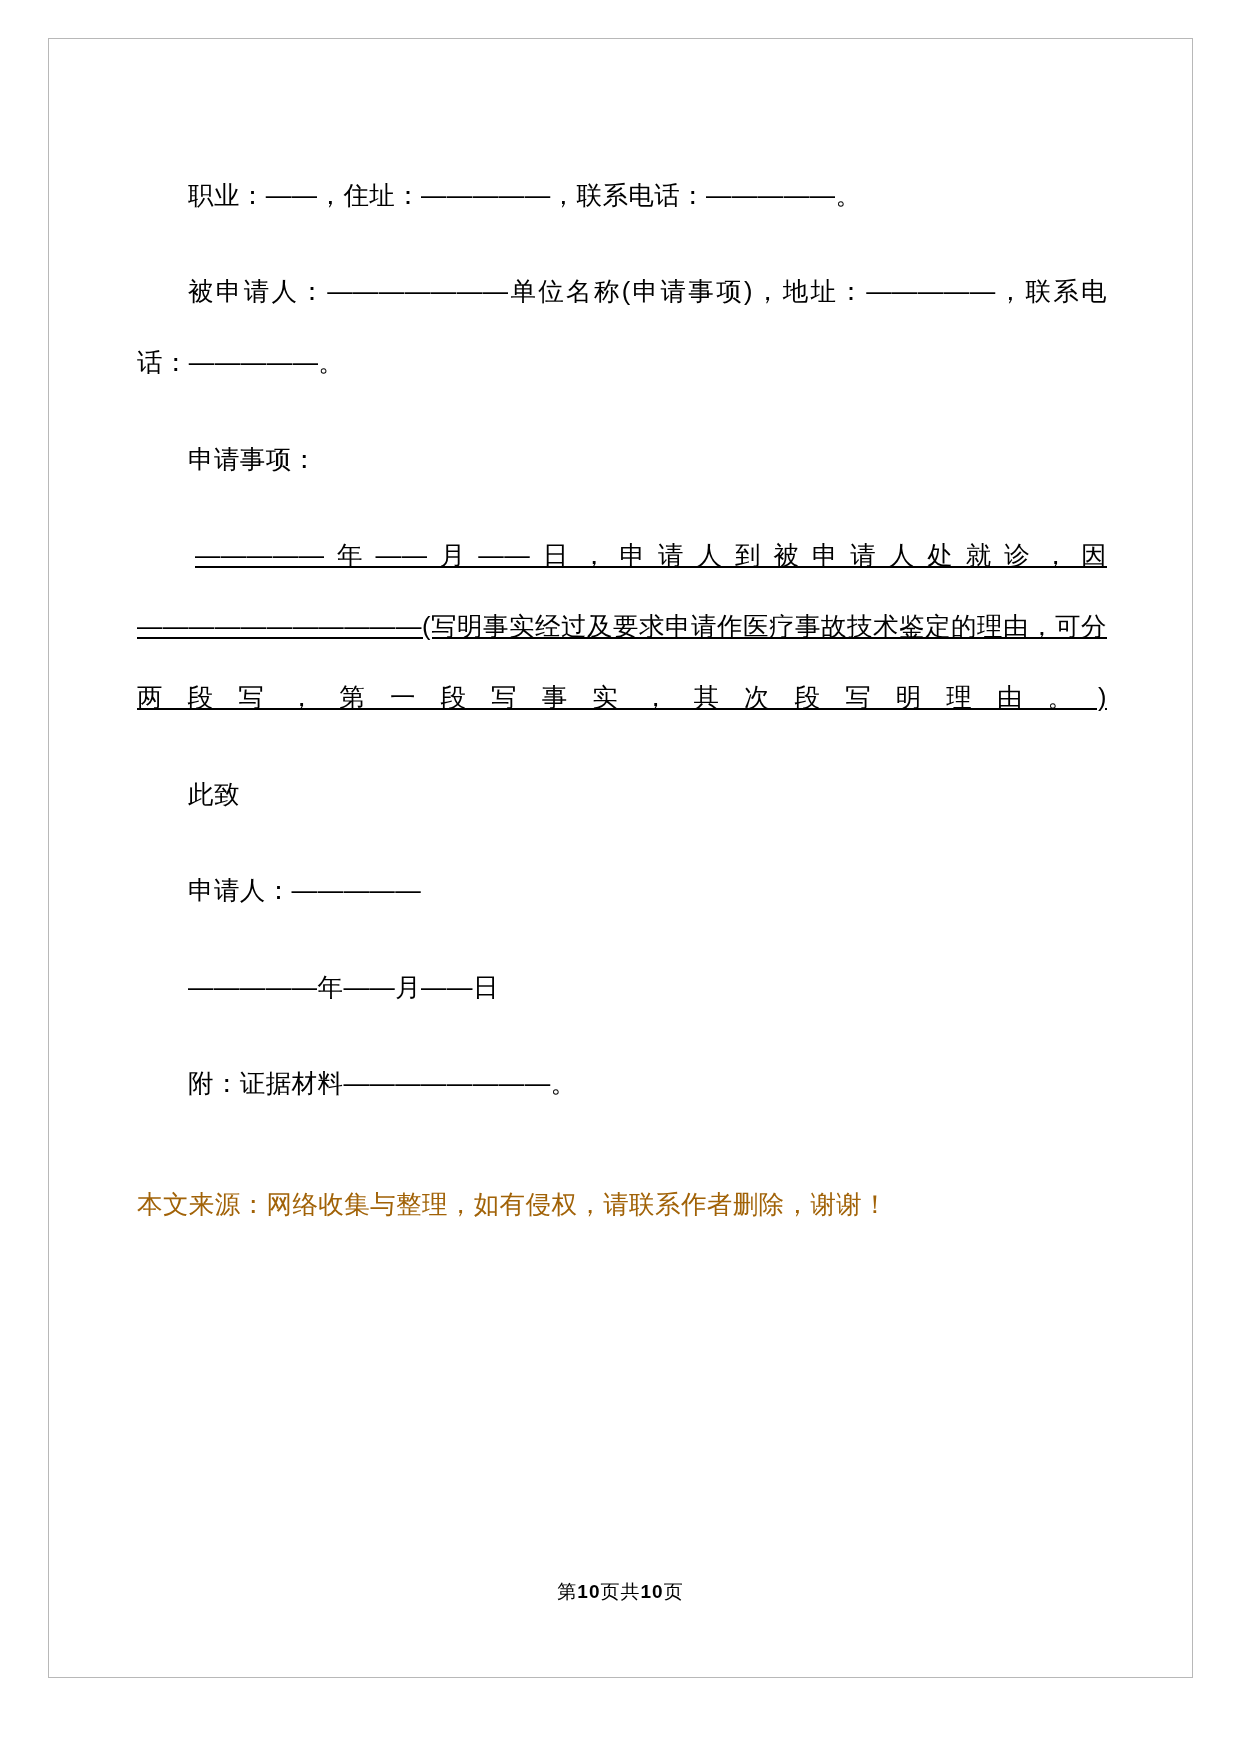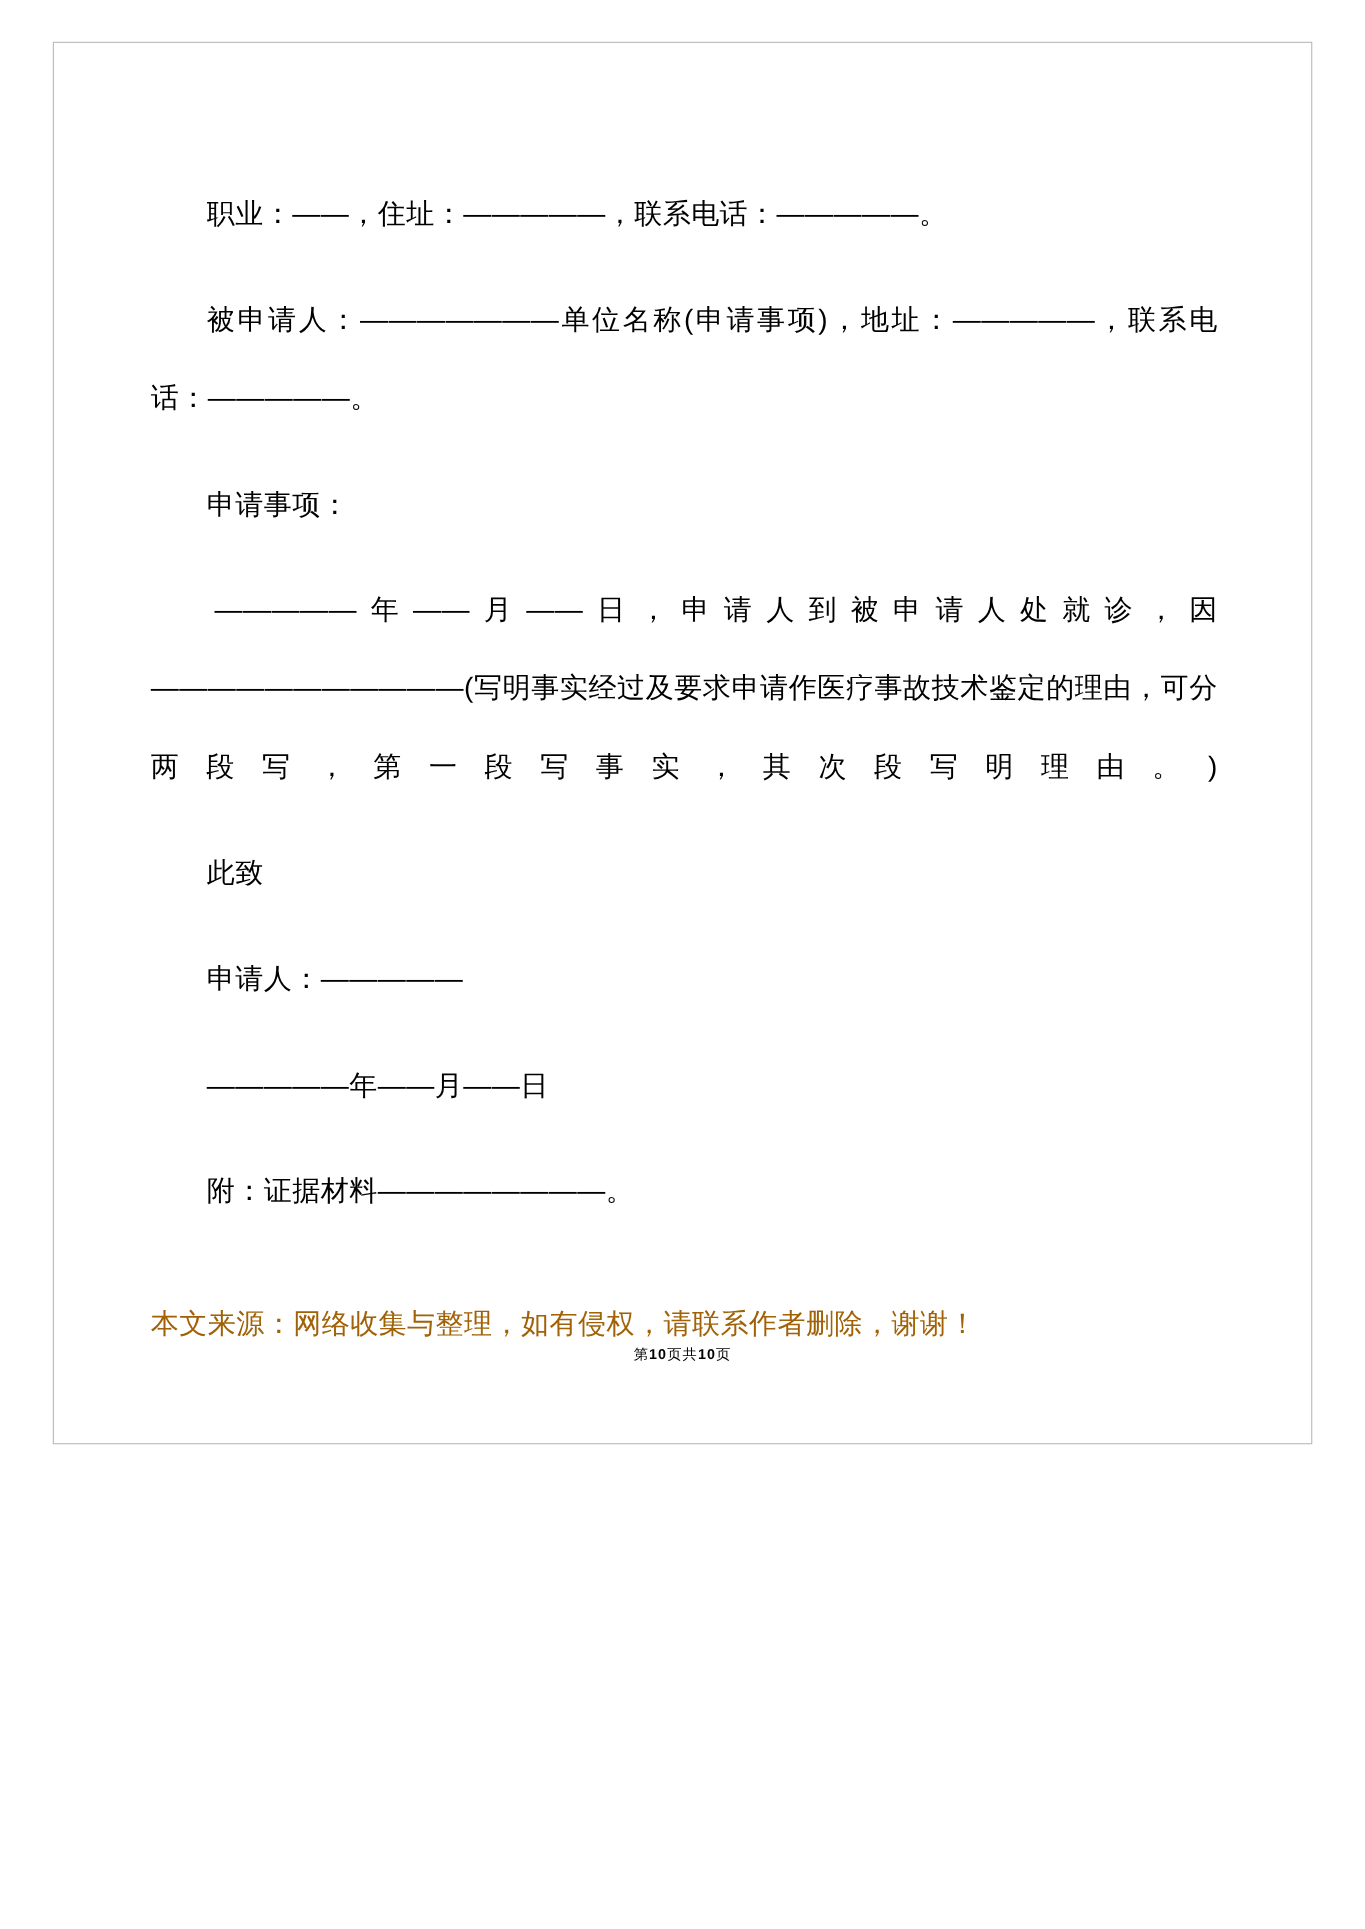--- a/index.html
+++ b/index.html
@@ -11,21 +11,21 @@
     width: 1241px;
     height: 1754px;
     font-family: "Liberation Sans", sans-serif;
     position: relative;
   }
   .page {
     position: absolute;
     left: 48px;
     top: 38px;
     width: 1145px;
-    height: 1275px;
+    height: 1640px;
     border: 1px solid #b8b8b8;
     background: #ffffff;
     box-sizing: border-box;
   }
   .content {
     position: absolute;
     left: 88px;
     top: 95px;
     width: 970px;
   }
@@ -36,39 +36,40 @@
     letter-spacing: 0.4px;
     text-align: justify;
     text-justify: inter-ideograph;
     white-space: normal;
   }
   .indent {
     text-indent: 51px;
   }
   .indent-wide {
     text-indent: 58px;
+    text-decoration: underline;
   }
   .justify-spread {
     text-align: justify;
     text-align-last: justify;
   }
   .source-note {
     margin-top: 62px;
     font-size: 25.5px;
     line-height: 46px;
     color: #a16207;
     letter-spacing: 0.4px;
   }
   .footer {
     position: absolute;
     left: 0;
     right: 0;
     bottom: 72px;
     text-align: center;
-    font-size: 13px;
+    font-size: 19px;
     color: #000000;
     letter-spacing: 1px;
   }
   .footer .pagenum {
     font-weight: bold;
   }
   .footer span {
     display: inline;
   }
   .gap {

